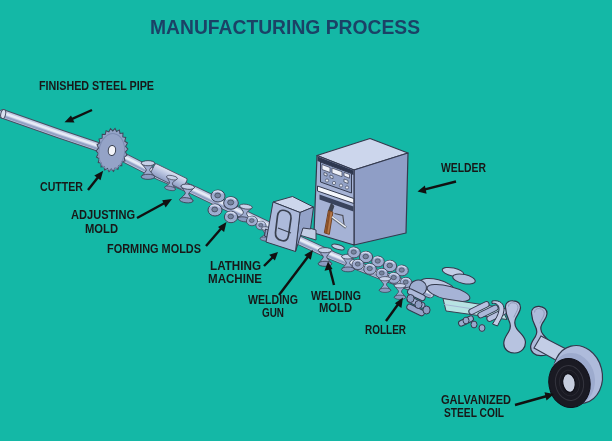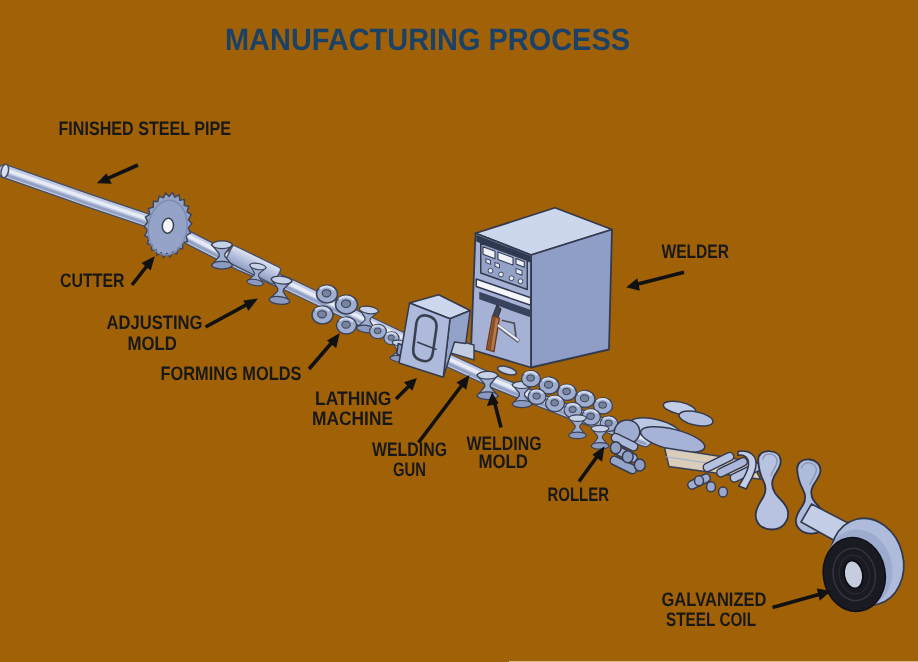--- a/index.html
+++ b/index.html
@@ -1,16 +1,16 @@
 <!DOCTYPE html>
 <html><head>
 <meta charset="utf-8">
 <style>
 html,body{margin:0;padding:0;background:#fff;}
-#page{position:relative;width:612px;height:441px;background:#a16207;overflow:hidden;
+#page{position:relative;width:612px;height:441px;background:#14b8a6;overflow:hidden;
 font-family:"Liberation Sans",sans-serif;}
 </style>
 </head>
 <body>
 <div id="page">
 <svg width="612" height="441" viewBox="0 0 612 441">
 <defs>
   <linearGradient id="pipeg" x1="0" y1="0" x2="0" y2="1">
     <stop offset="0" stop-color="#dfe5f2"></stop>
           <stop offset="0.45" stop-color="#b9c4e0"></stop>

